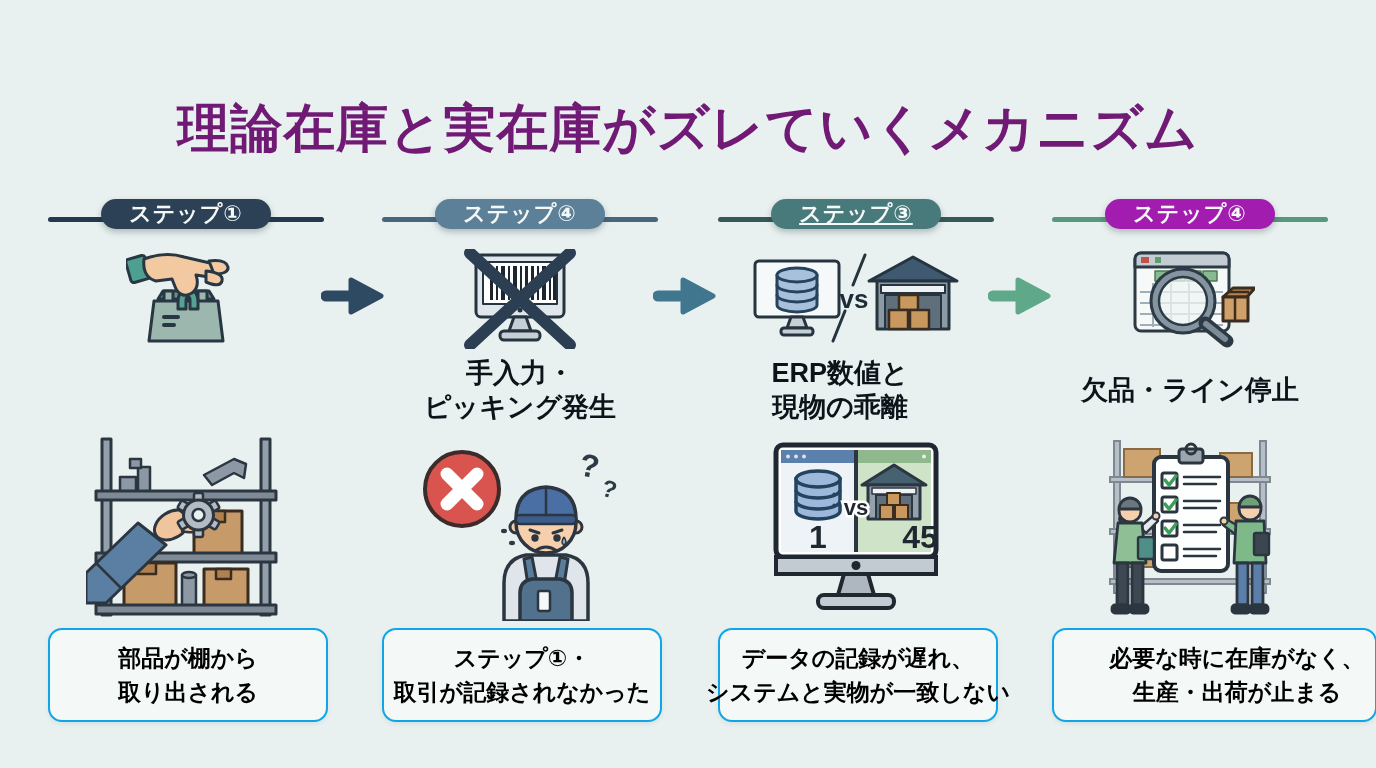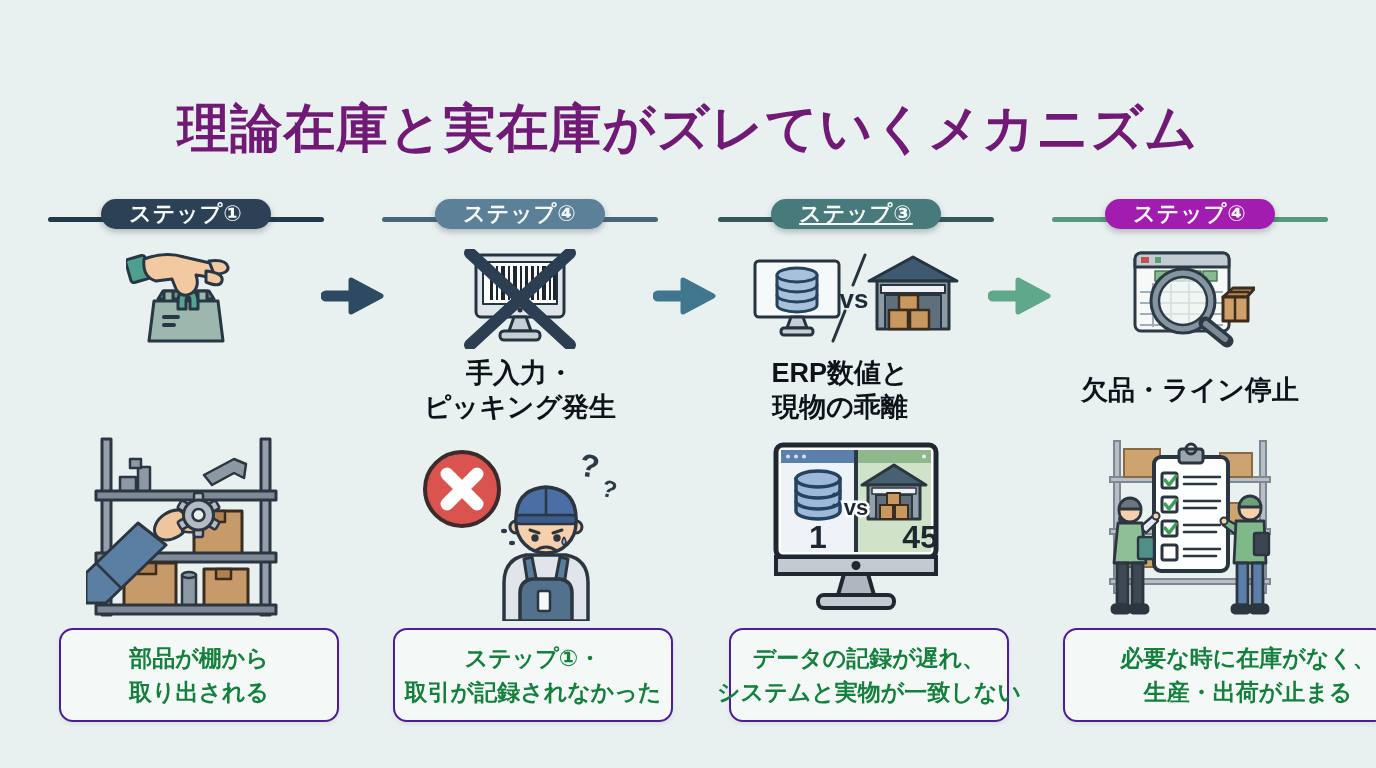--- a/index.html
+++ b/index.html
@@ -34,25 +34,24 @@
     display:flex;align-items:center;justify-content:center;text-align:center;
     font-size:27px;font-weight:900;color:#0c1319;line-height:1.25;white-space:pre-line;
   }
   .step-label.c1{left:26px;} .step-label.c2{left:360px;}
   .step-label.c3{left:680px;} .step-label.c4{left:1030px;}
   .illus-slot{position:absolute;top:430px;width:200px;height:192px;display:flex;align-items:center;justify-content:center;}
   .illus-slot.c1{left:86px;} .illus-slot.c2{left:420px;}
   .illus-slot.c3{left:756px;} .illus-slot.c4{left:1090px;}
   .caption{
     position:absolute;top:628px;width:276px;height:90px;
-    background:#f4f8f7;border:2px solid #4c1d95;border-radius:14px;
+    background:#f4f8f7;border:2px solid #0ea5e9;border-radius:14px;
     display:flex;align-items:center;justify-content:center;text-align:center;
-    font-size:23px;font-weight:800;color:#15803d;line-height:1.5;
+    font-size:23px;font-weight:800;color:#000000;line-height:1.5;
     box-shadow:0 2px 4px rgba(20,40,50,.08);
-    margin-left:11px;
   }
   .caption.c1{left:48px;} .caption.c2{left:382px;}
   .caption.c3{left:718px;} .caption.c4{left:1052px;padding-left:45px;}
   .caption .pre{white-space:pre;}
   .arrow{position:absolute;top:274px;width:66px;height:44px;}
   .arrow.a1{left:321px;} .arrow.a2{left:653px;} .arrow.a3{left:988px;}
   svg text{font-family:"Liberation Sans","DejaVu Sans",sans-serif;}
 </style>
 </head>
 <body>

